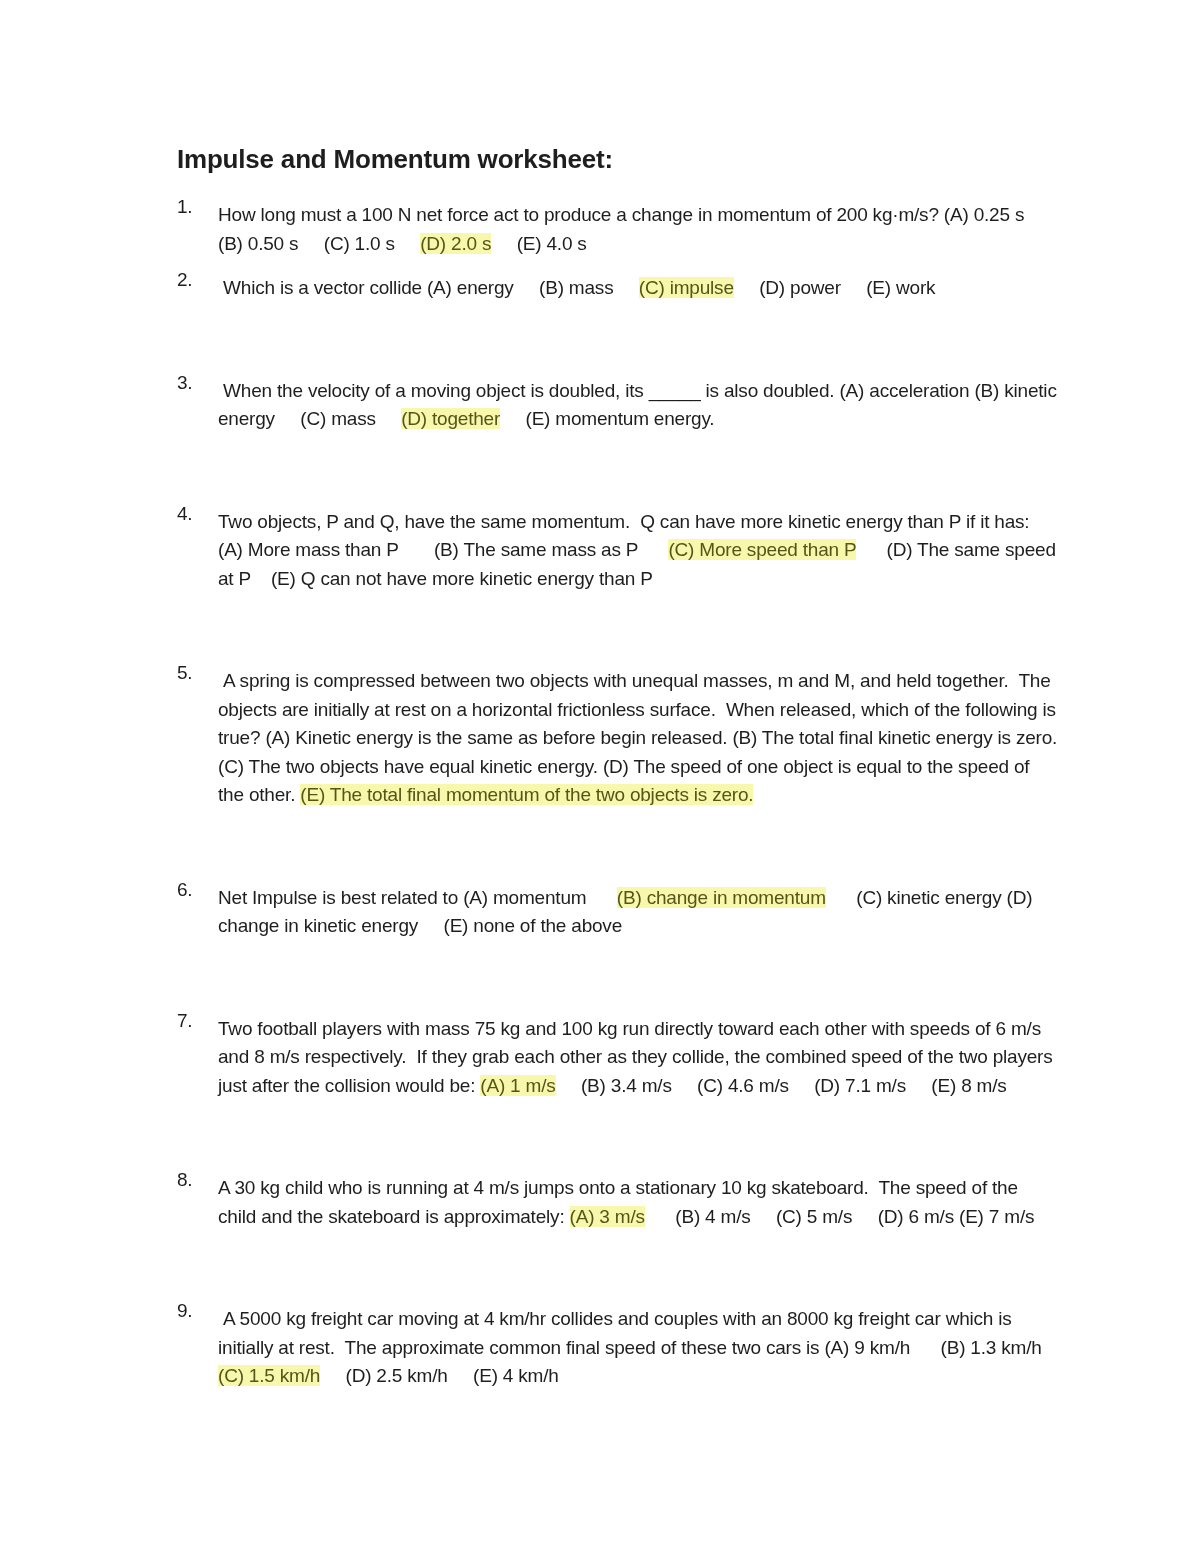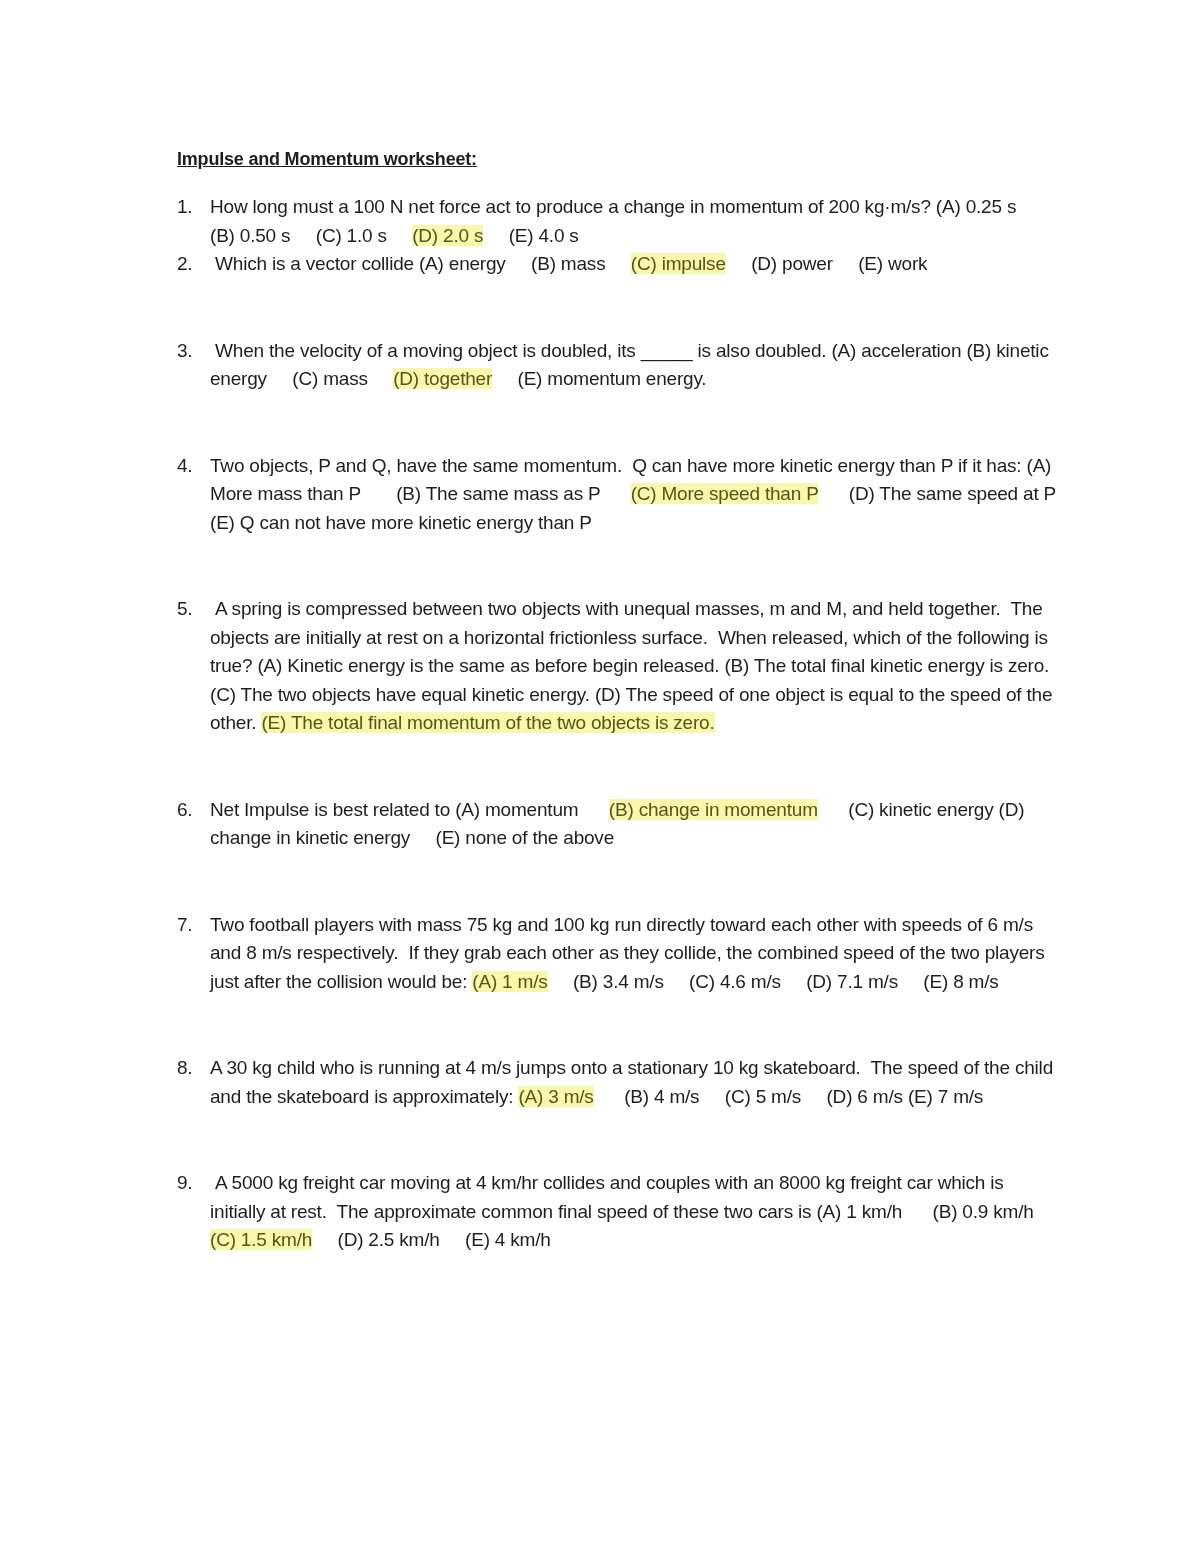--- a/index.html
+++ b/index.html
@@ -25,38 +25,37 @@
     background: var(--page-bg);
     overflow: hidden;
   }
   .content {
     position: absolute;
     left: 177px;
     top: 145px;
     width: 890px;
   }
   .title {
-    font-size: 18px;
+    font-size: 26px;
     font-weight: bold;
-    text-decoration: underline;
     line-height: 28px;
     margin: 0 0 20px 0;
   }
   .question {
     display: flex;
     align-items: flex-start;
   }
   .question + .question { margin-top: 58px; }
   .question.follows { margin-top: 0; }
   .qnum {
     flex: 0 0 33px;
     white-space: pre;
   }
   .qtext {
-    margin: 0;
+    margin: 8px;
     width: 853px;
     white-space: pre-wrap;
   }
   .hl {
     background: var(--hl-bg);
     color: var(--hl-text);
   }
 </style>
 </head>
 <body>
@@ -101,17 +100,17 @@
       <p class="qtext"><span>Two football players with mass 75 kg and 100 kg run directly toward each other with speeds of 6 m/s and 8 m/s respectively.  If they grab each other as they collide, the combined speed of the two players just after the collision would be: </span><span class="hl">(A) 1 m/s</span><span>     (B) 3.4 m/s     (C) 4.6 m/s     (D) 7.1 m/s     (E) 8 m/s</span></p>
     </div>
 
     <div class="question">
       <span class="qnum">8.</span>
       <p class="qtext"><span>A 30 kg child who is running at 4 m/s jumps onto a stationary 10 kg skateboard.  The speed of the child and the skateboard is approximately: </span><span class="hl">(A) 3 m/s</span><span>      (B) 4 m/s     (C) 5 m/s     (D) 6 m/s (E) 7 m/s</span></p>
     </div>
 
     <div class="question">
       <span class="qnum">9.</span>
-      <p class="qtext"><span> A 5000 kg freight car moving at 4 km/hr collides and couples with an 8000 kg freight car which is initially at rest.  The approximate common final speed of these two cars is (A) 1 km/h      (B) 0.9 km/h    </span><span class="hl">(C) 1.5 km/h</span><span>     (D) 2.5 km/h     (E) 4 km/h</span></p>
+      <p class="qtext"><span> A 5000 kg freight car moving at 4 km/hr collides and couples with an 8000 kg freight car which is initially at rest.  The approximate common final speed of these two cars is (A) 9 km/h      (B) 1.3 km/h    </span><span class="hl">(C) 1.5 km/h</span><span>     (D) 2.5 km/h     (E) 4 km/h</span></p>
     </div>
 
   </div>
 </div>
 
 </body></html>

